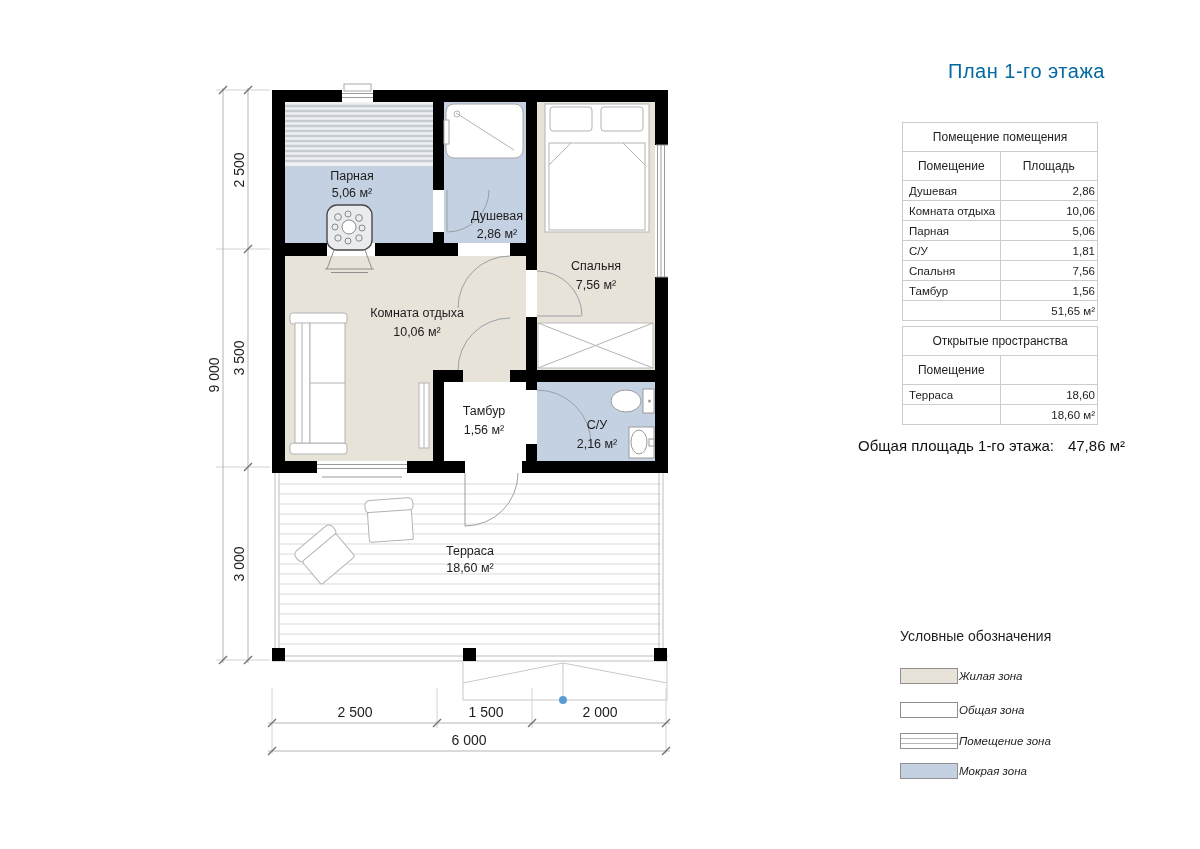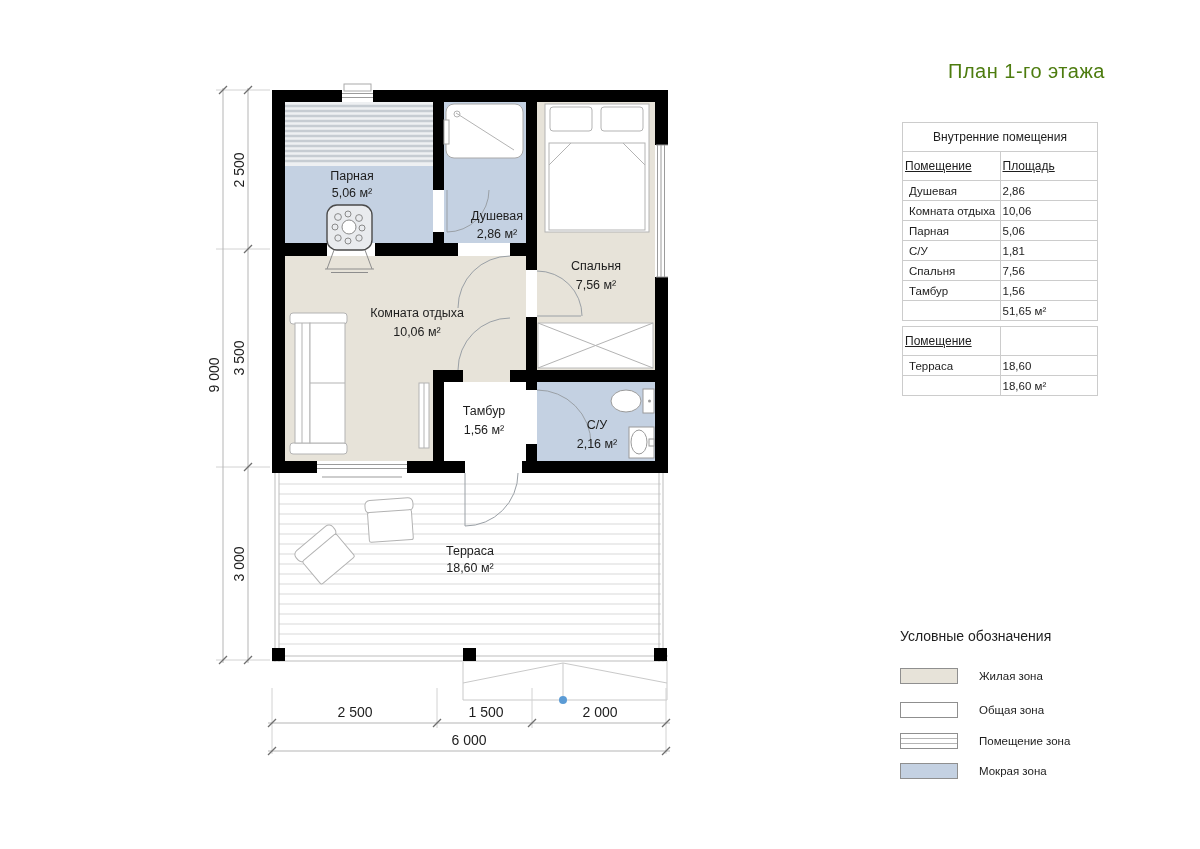--- a/index.html
+++ b/index.html
@@ -2,40 +2,40 @@
 <html><head>
 <meta charset="utf-8">
 <style>
   html,body{margin:0;padding:0;background:#f7f7f7;}
   .canvas{position:relative;width:1200px;height:849px;background:#ffffff;overflow:hidden;
           font-family:"Liberation Sans", sans-serif;color:#1d1d1d;}
   svg{position:absolute;left:0;top:0;}
   svg text{font-family:"Liberation Sans", sans-serif;fill:#1d1d1d;}
   .room-label{font-size:12.5px;}
   .dim-label{font-size:14px;}
-  .page-title{position:absolute;left:948px;top:60px;font-size:20px;letter-spacing:.5px;color:#4d7c0f;}
+  .page-title{position:absolute;left:948px;top:60px;font-size:20px;letter-spacing:.5px;color:#0369a1;}
   .tbl{position:absolute;left:902px;width:196px;border-collapse:collapse;table-layout:fixed;
        font-size:11.5px;color:#1d1d1d;}
   .tbl td,.tbl th{border:1px solid #cccccc;font-weight:normal;height:17px;padding:1px 2px;}
   .tbl .tbl-title{text-align:center;font-size:12px;height:26px;}
-  .tbl .colhead{text-align:left;font-size:12px;height:26px;text-decoration:underline;}
+  .tbl .colhead{text-align:center;font-size:12px;height:26px;}
   .tbl .name{text-align:left;padding-left:6px;}
-  .tbl .val{text-align:left;}
+  .tbl .val{text-align:right;}
   .tbl-interior{top:122px;}
   .tbl-open{top:326px;}
   .summary{position:absolute;left:858px;top:437px;font-size:15px;color:#111;}
   .summary .val{margin-left:14px;}
   .legend-title{position:absolute;left:900px;top:628px;font-size:14px;}
   .legend-item{position:absolute;left:900px;height:17px;}
   .swatch{position:absolute;left:0;top:0;width:58px;height:16px;border:1px solid #8f8f8f;box-sizing:border-box;}
   .swatch.living{background:#e7e3d9;}
   .swatch.common{background:#ffffff;}
   .swatch.open{background:repeating-linear-gradient(to bottom,#ffffff 0 4px,#b5b5b5 4px 5px);}
   .swatch.wet{background:#c4d1e2;}
-  .legend-label{position:absolute;left:79px;top:2px;font-size:11.5px;white-space:nowrap;}
+  .legend-label{position:absolute;left:59px;top:2px;font-size:11.5px;white-space:nowrap;font-style:italic;}
 </style>
 </head>
 <body>
 
 <div class="canvas">
 
   <svg width="1200" height="849" viewBox="0 0 1200 849">
 
     <g>
       <rect x="285" y="102" width="148" height="141" fill="#c4d1e2"></rect>
@@ -308,21 +308,21 @@
       <text class="dim-label" x="600" y="717">2 000</text>
       <text class="dim-label" x="469" y="745">6 000</text>
     </g>
   </svg>
 
   <div class="page-title">План 1-го этажа</div>
 
   <table class="tbl tbl-interior">
     <tbody>
         <tr>
-      <td class="tbl-title" colspan="2">Внутренние помещения</td>
+      <td class="tbl-title" colspan="2">Помещение помещения</td>
     </tr>
     <tr>
       <td class="colhead">Помещение</td>
       <td class="colhead">Площадь</td>
     </tr>
     <tr>
       <td class="name">Душевая</td>
       <td class="val">2,86</td>
     </tr>
     <tr>
@@ -347,35 +347,41 @@
     </tr>
     <tr>
       <td class="name"></td>
       <td class="val">51,65 м²</td>
     </tr>
   </tbody>
     </table>
 
   <table class="tbl tbl-open">
     <tbody>
+        <tr>
+      <td class="tbl-title" colspan="2">Открытые пространства</td>
+    </tr>
     <tr>
       <td class="colhead">Помещение</td>
       <td class="colhead"></td>
     </tr>
     <tr>
       <td class="name">Терраса</td>
       <td class="val">18,60</td>
     </tr>
     <tr>
       <td class="name"></td>
       <td class="val">18,60 м²</td>
     </tr>
   </tbody>
     </table>
 
+  <div class="summary">
+    <span>Общая площадь 1-го этажа:</span><span class="val">47,86 м²</span>
+  </div>
 
   <div class="legend-title">Условные обозначения</div>
 
   <div class="legend-item" style="top:668px;">
     <span class="swatch living"></span>
     <span class="legend-label">Жилая зона</span>
   </div>
   <div class="legend-item" style="top:702px;">
     <span class="swatch common"></span>
     <span class="legend-label">Общая зона</span>

